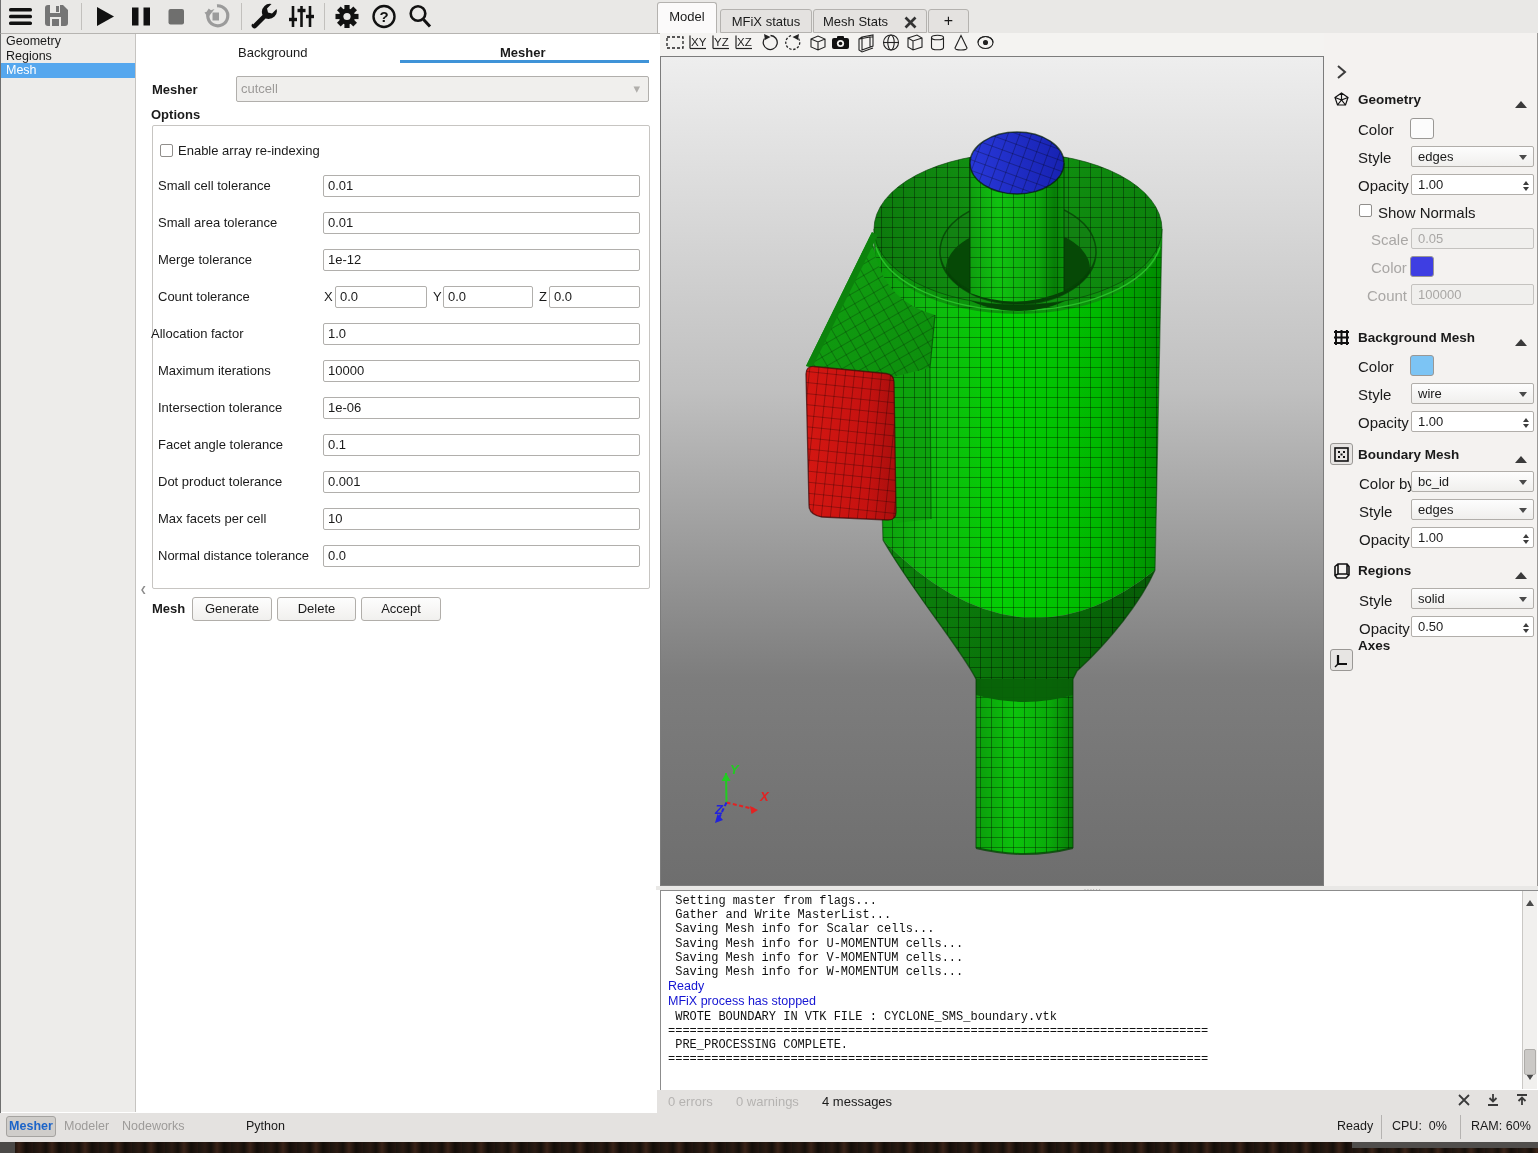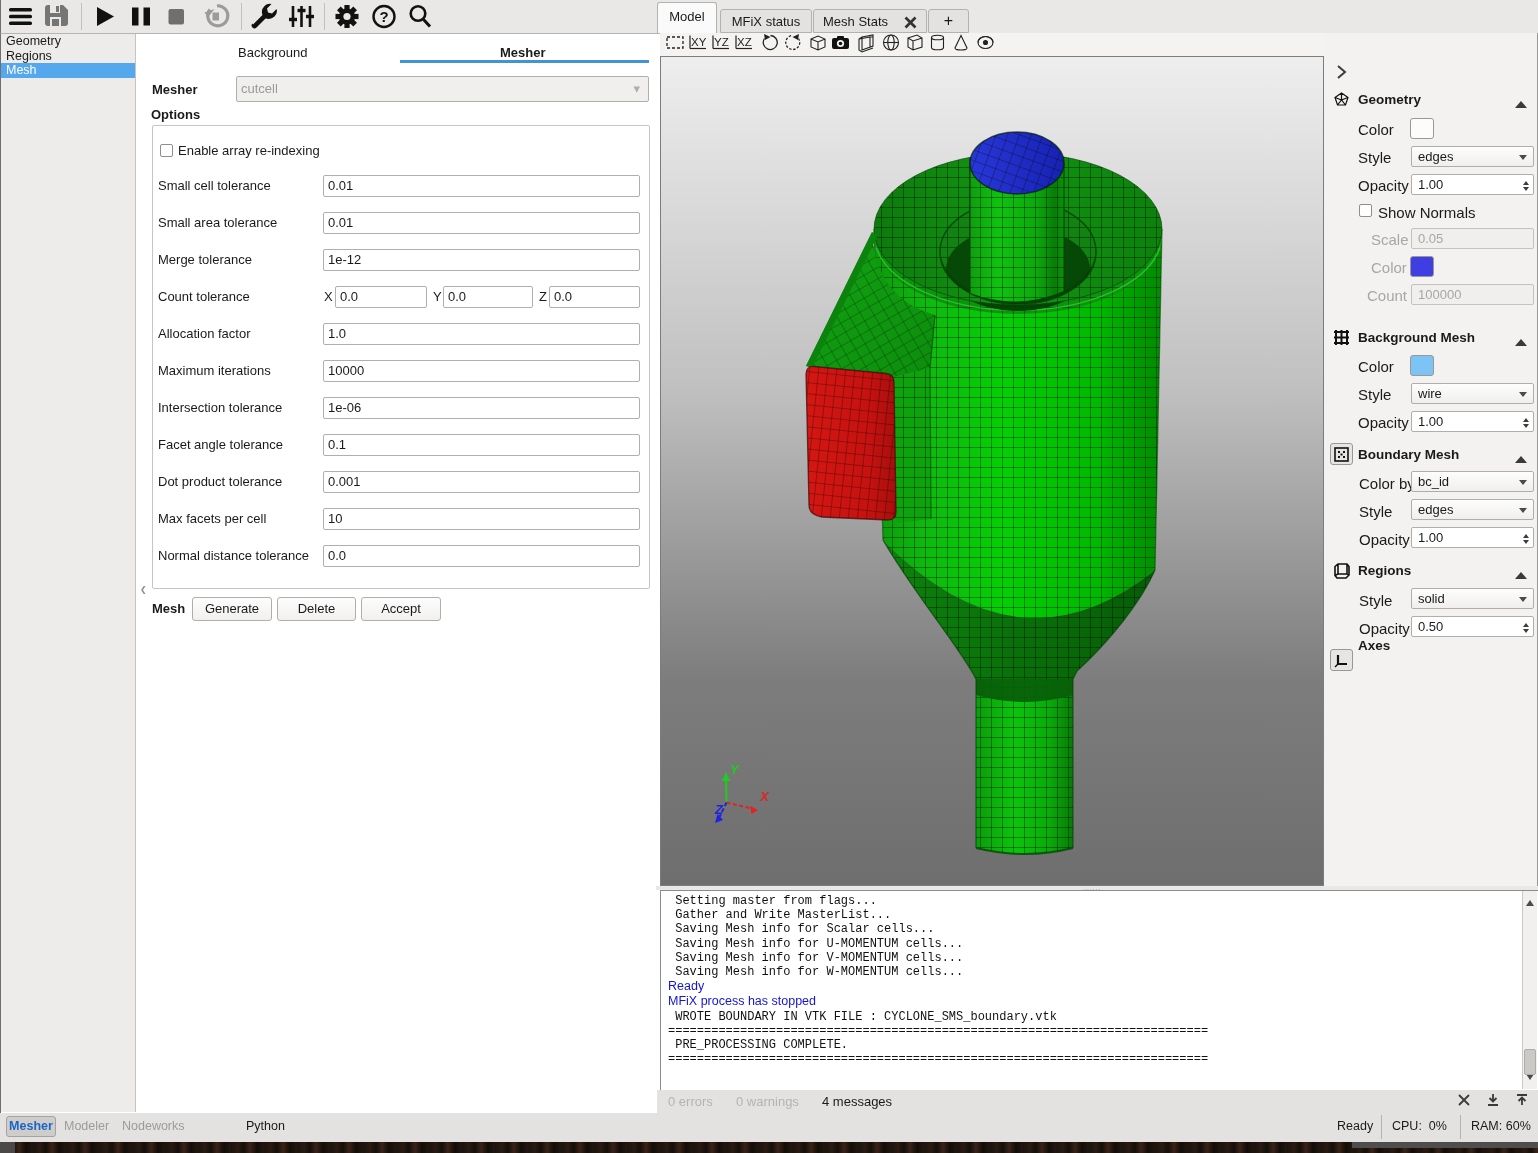--- a/index.html
+++ b/index.html
@@ -115,21 +115,21 @@
   <div class="inp" style="left:186px; top:178px; width:317px;">0.01</div>
   <div class="rlabel" style="left:21px; top:218px;">Merge tolerance</div>
   <div class="inp" style="left:186px; top:215px; width:317px;">1e-12</div>
   <div class="rlabel" style="left:21px; top:255px;">Count tolerance</div>
   <div class="rlabel" style="left:187px; top:255px;">X</div>
   <div class="inp" style="left:198px; top:252px; width:92px;">0.0</div>
   <div class="rlabel" style="left:296px; top:255px;">Y</div>
   <div class="inp" style="left:306px; top:252px; width:90px;">0.0</div>
   <div class="rlabel" style="left:402px; top:255px;">Z</div>
   <div class="inp" style="left:412px; top:252px; width:91px;">0.0</div>
-  <div class="rlabel" style="left:21px; top:292px;">Allocation factor</div>
+  <div class="rlabel" style="left:14px; top:292px;">Allocation factor</div>
   <div class="inp" style="left:186px; top:289px; width:317px;">1.0</div>
   <div class="rlabel" style="left:21px; top:329px;">Maximum iterations</div>
   <div class="inp" style="left:186px; top:326px; width:317px;">10000</div>
   <div class="rlabel" style="left:21px; top:366px;">Intersection tolerance</div>
   <div class="inp" style="left:186px; top:363px; width:317px;">1e-06</div>
   <div class="rlabel" style="left:21px; top:403px;">Facet angle tolerance</div>
   <div class="inp" style="left:186px; top:400px; width:317px;">0.1</div>
   <div class="rlabel" style="left:21px; top:440px;">Dot product tolerance</div>
   <div class="inp" style="left:186px; top:437px; width:317px;">0.001</div>
   <div class="rlabel" style="left:21px; top:477px;">Max facets per cell</div>

